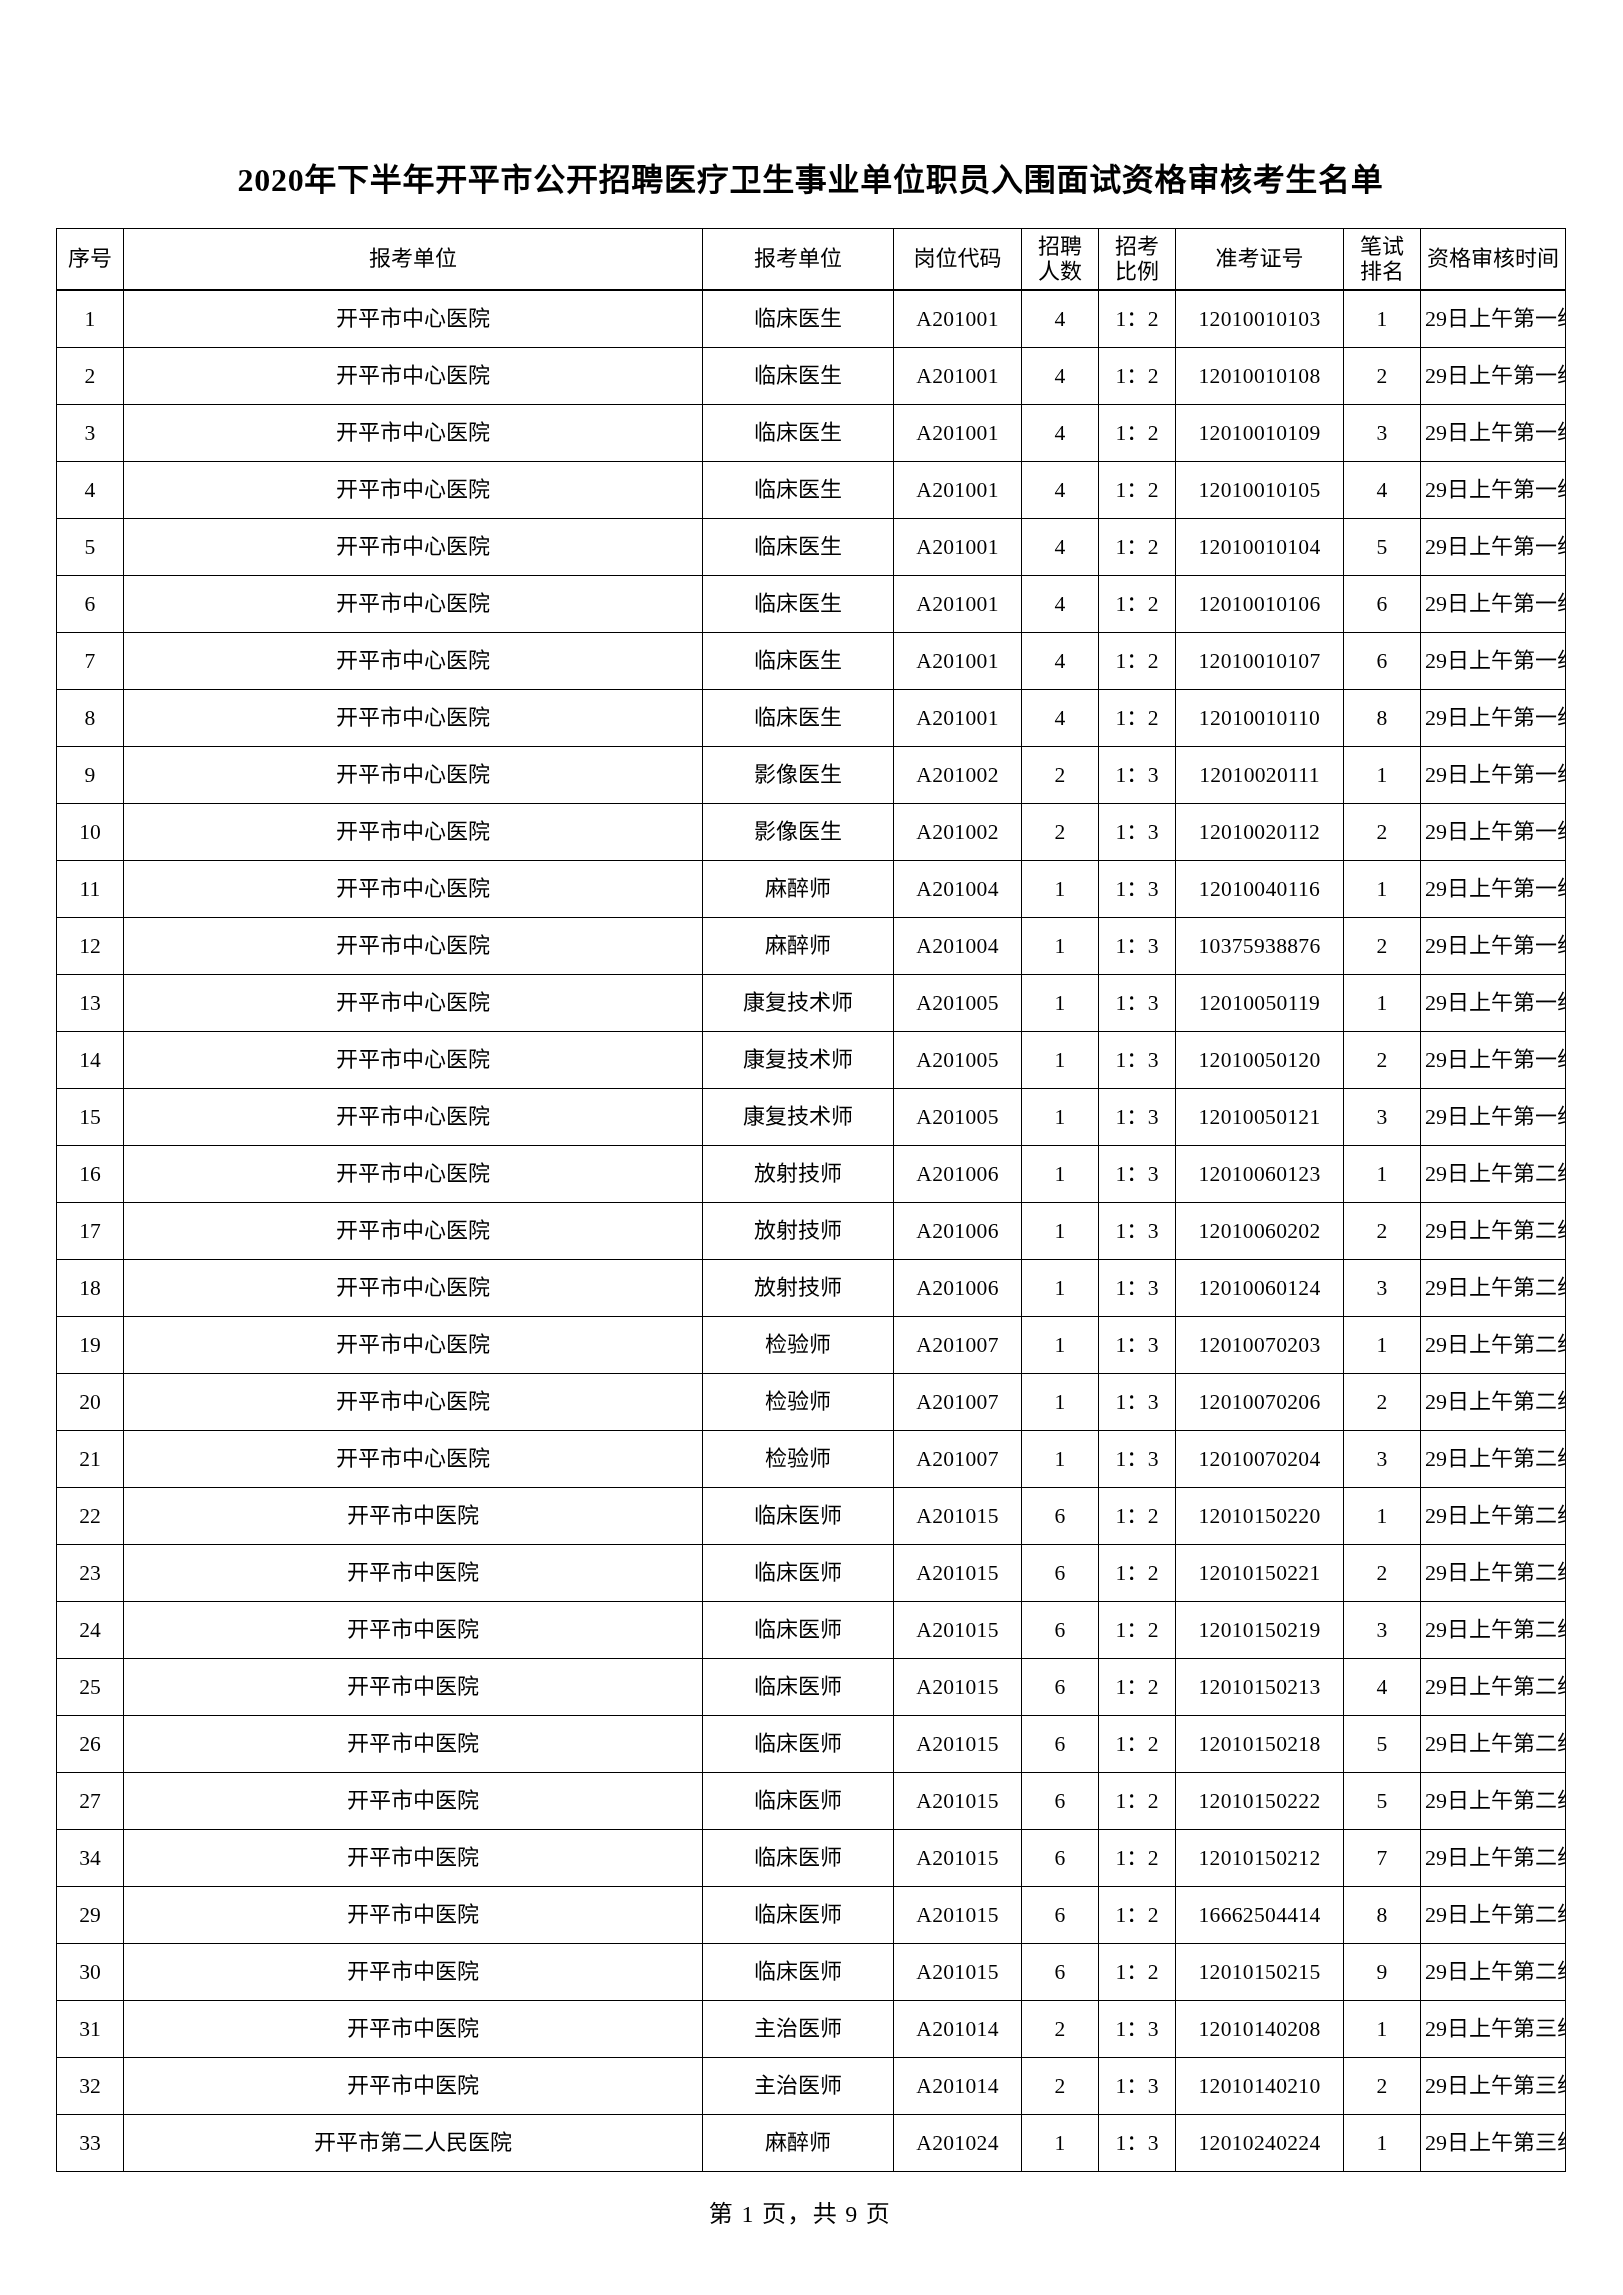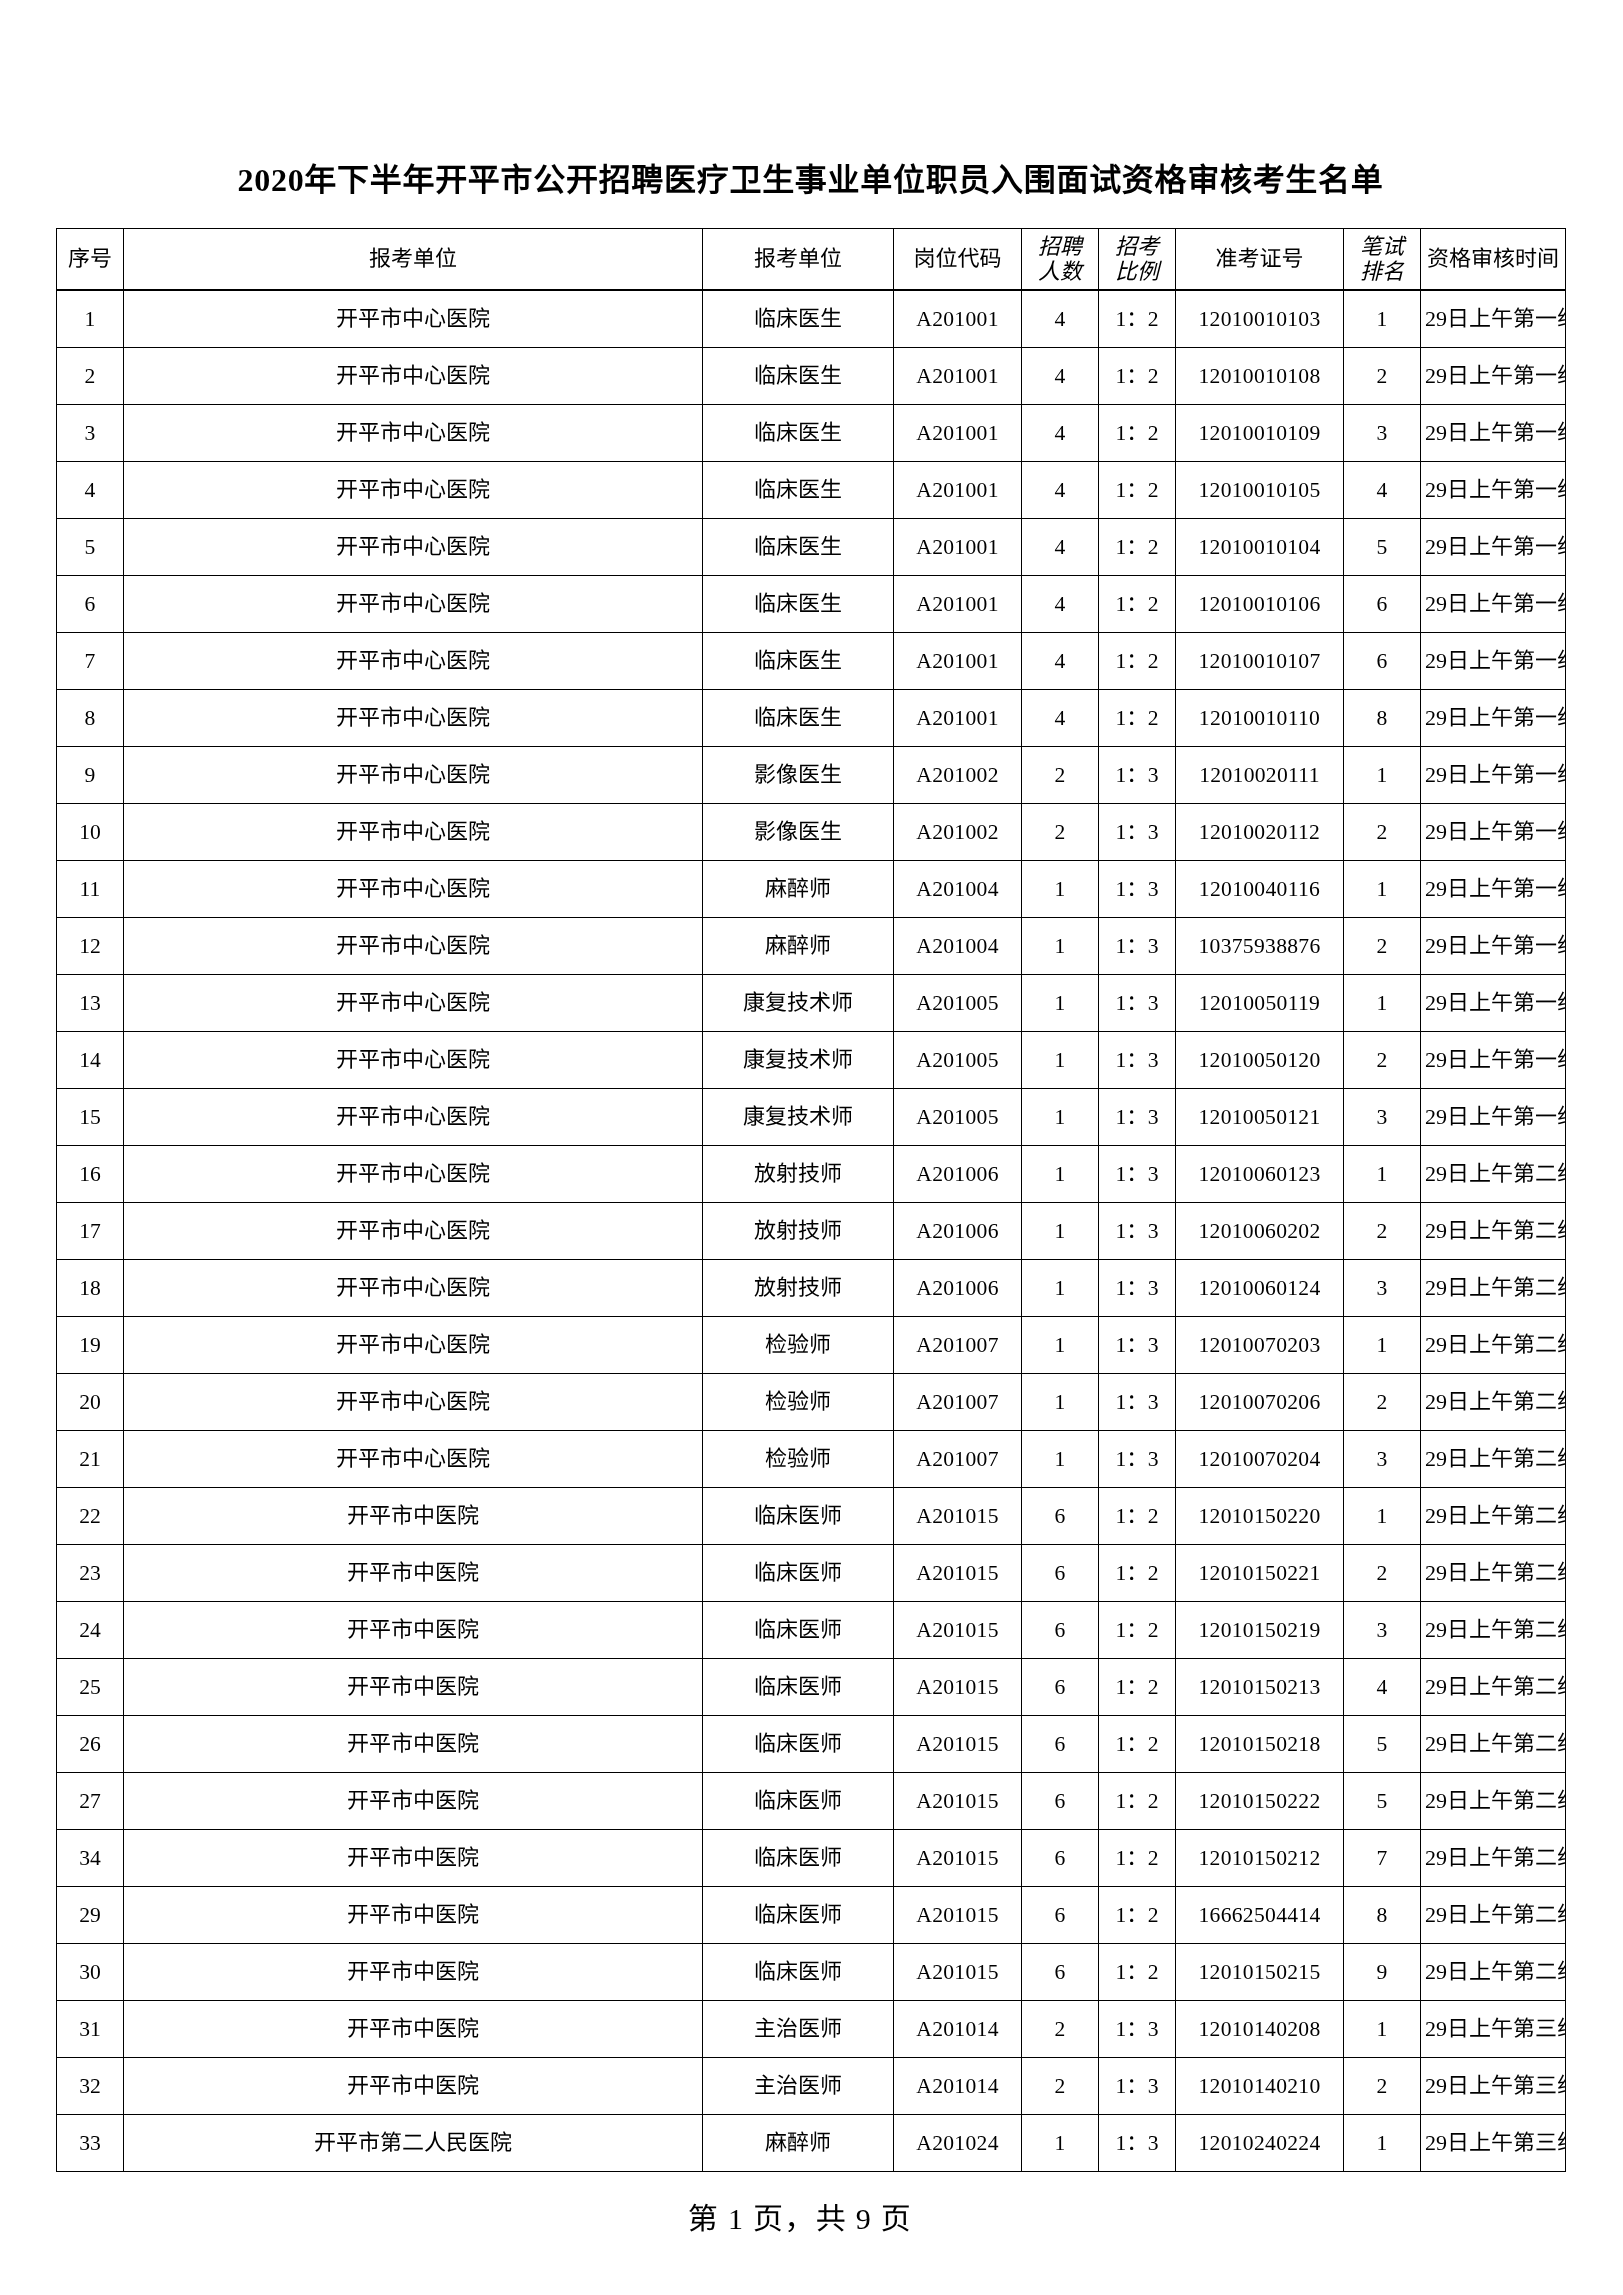--- a/index.html
+++ b/index.html
@@ -72,21 +72,20 @@
   }
 
   table.roster tbody td {
     height: 56px;
   }
 
   
   .th-stack {
     line-height: 1.05;
     font-size: 21.6px;
-    font-style: italic;
   }
 
   
   col.c-seq   { width: 67px; }
   col.c-unit  { width: 579px; }
   col.c-post  { width: 191px; }
   col.c-code  { width: 128px; }
   col.c-num   { width: 77px; }
   col.c-ratio { width: 77px; }
   col.c-ticket{ width: 168px; }
@@ -120,21 +119,21 @@
   td.time-cell {
     font-size: 22px;
   }
 
   .page-footer {
     position: absolute;
     left: 0;
     top: 2194px;
     width: 1600px;
     text-align: center;
-    font-size: 30px;
+    font-size: 24px;
     letter-spacing: 1.3px;
   }
 </style>
 </head>
 <body>
 
 <div class="page">
 
   <div class="doc-title">2020年下半年开平市公开招聘医疗卫生事业单位职员入围面试资格审核考生名单</div>
 

